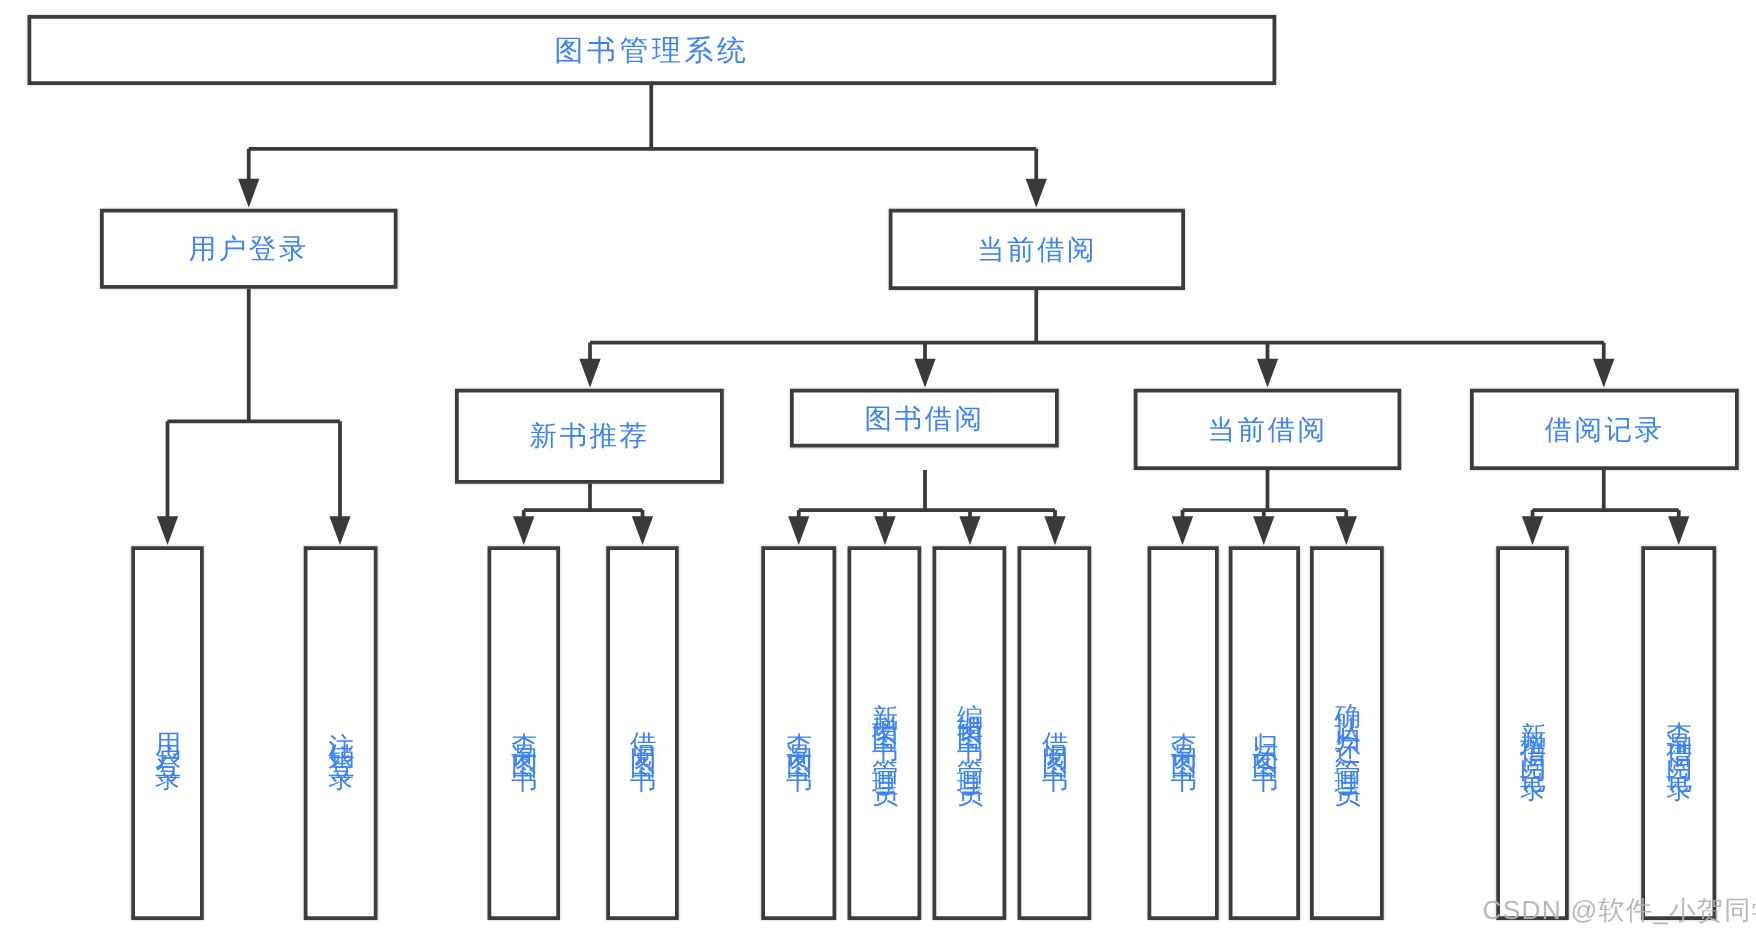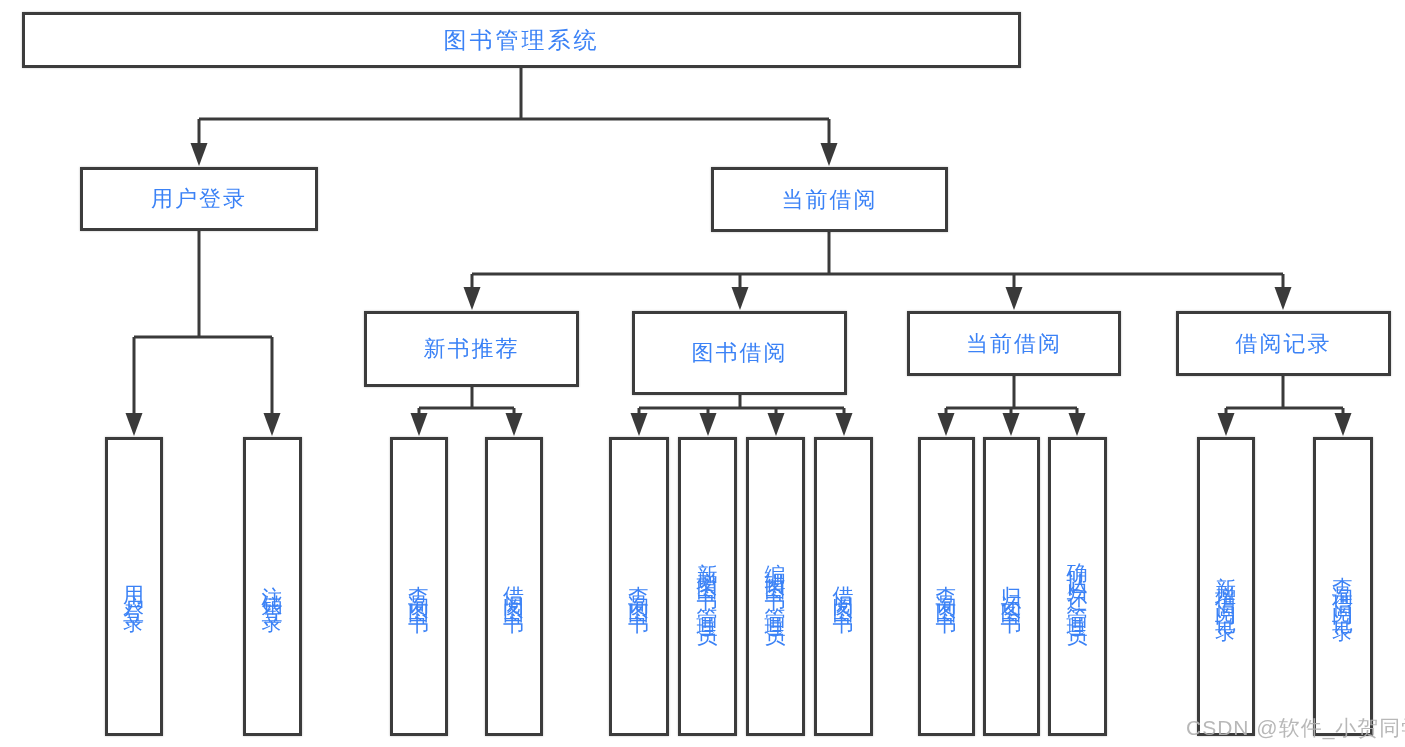--- a/index.html
+++ b/index.html
@@ -105,21 +105,21 @@
       <polygon points="1334.5,413 1351.5,413 1343,436"></polygon>
     </g>
   </svg>
 
   <div class="node root-label" style="left:22px;top:12px;width:999px;height:56px">图书管理系统</div>
 
   <div class="node h-label" style="left:80px;top:167px;width:238px;height:64px">用户登录</div>
   <div class="node h-label" style="left:711px;top:167px;width:237px;height:65px">当前借阅</div>
 
   <div class="node h-label" style="left:364px;top:311px;width:215px;height:76px">新书推荐</div>
-  <div class="node h-label" style="left:632px;top:311px;width:215px;height:84px">图书借阅</div>
+  <div class="node h-label" style="left:632px;top:311px;width:215px;height:47px">图书借阅</div>
   <div class="node h-label" style="left:907px;top:311px;width:214px;height:65px">当前借阅</div>
   <div class="node h-label" style="left:1176px;top:311px;width:215px;height:65px">借阅记录</div>
 
   <div class="node v-label" style="left:105px;top:437px;width:58px;height:299px">用户登录</div>
   <div class="node v-label" style="left:243px;top:437px;width:59px;height:299px">注销登录</div>
 
   <div class="node v-label" style="left:390px;top:437px;width:58px;height:299px">查询图书</div>
   <div class="node v-label" style="left:485px;top:437px;width:58px;height:299px">借阅图书</div>
 
   <div class="node v-label" style="left:609px;top:437px;width:60px;height:299px">查询图书</div>

